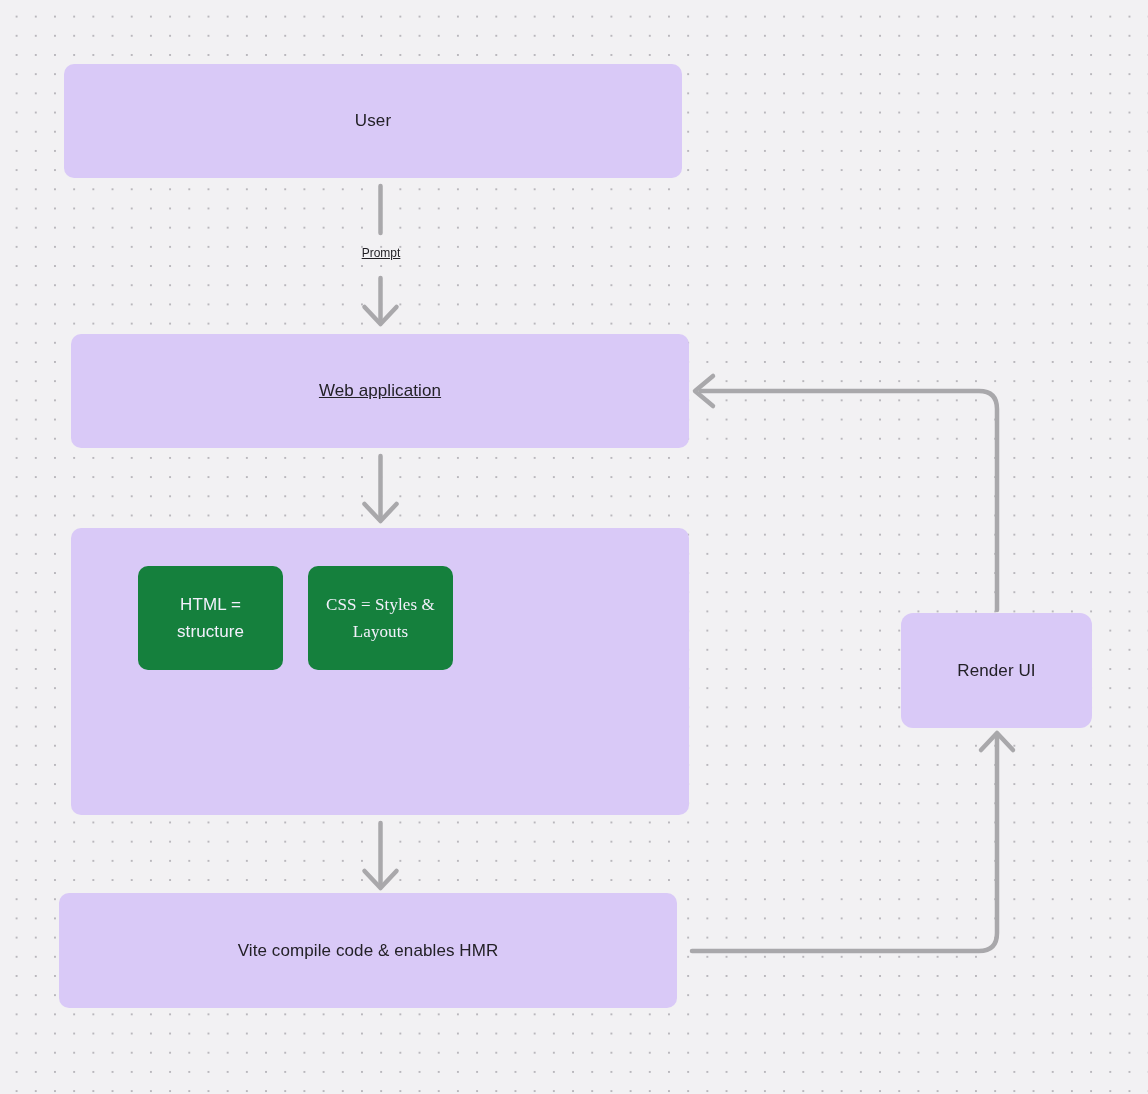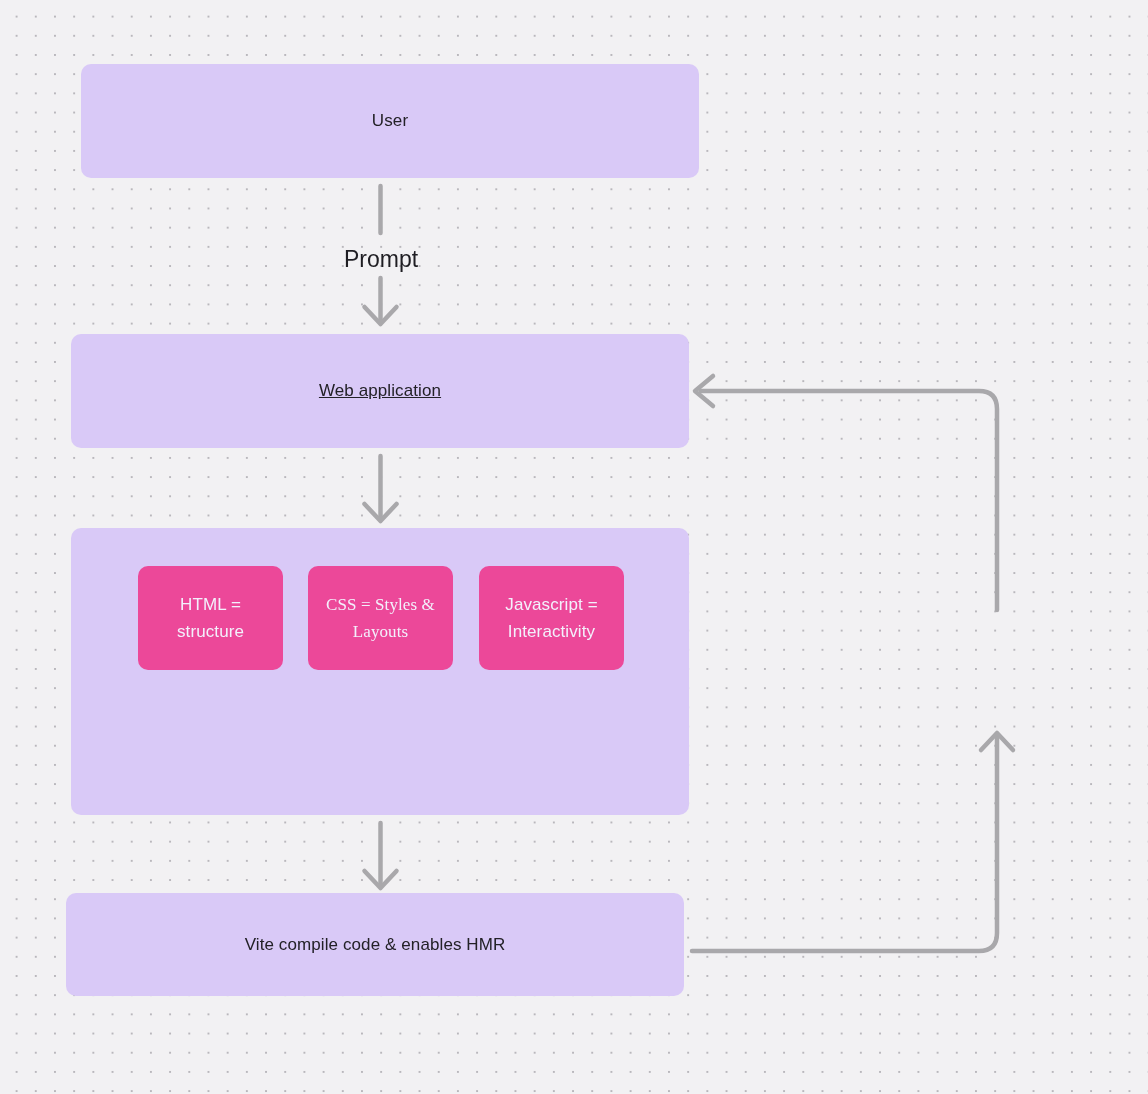--- a/index.html
+++ b/index.html
@@ -35,53 +35,54 @@
     background: #d9c9f7;
     border-radius: 10px;
     display: flex;
     align-items: center;
     justify-content: center;
     color: #232127;
     font-size: 17px;
     letter-spacing: 0.1px;
     text-align: center;
   }
-  .node-user          { left: 81px;  top: 64px;  width: 618px; height: 114px; }
+  .node-user          { left: 64px;  top: 64px;  width: 618px; height: 114px; }
   .node-webapp        { left: 71px;  top: 334px; width: 618px; height: 114px; text-decoration: underline; }
   .node-container     { left: 71px;  top: 528px; width: 618px; height: 287px; display: block; }
-  .node-vite          { left: 66px;  top: 893px; width: 618px; height: 103px; }
+  .node-vite          { left: 59px;  top: 893px; width: 618px; height: 115px; }
   .node-render        { left: 901px; top: 613px; width: 191px; height: 115px; border-radius: 12px; }
   .subnode {
     position: absolute;
     top: 38px;
     width: 145px;
     height: 104px;
-    background: #ec4899;
+    background: #15803d;
     border-radius: 10px;
     display: flex;
     align-items: center;
     justify-content: center;
     color: #f3f0fc;
     font-size: 17px;
     line-height: 27px;
     text-align: center;
     padding: 0 10px;
     box-sizing: border-box;
   }
   .subnode-html { left: 67px;  }
   .subnode-css  { left: 237px; font-family: Liberation Serif, serif; }
   .subnode-js   { left: 408px; }
   .edge-label {
     position: absolute;
     left: 381px;
     top: 246px;
     transform: translateX(-50%);
     color: #1f1e23;
-    font-size: 23px;
+    font-size: 12px;
     white-space: nowrap;
+    text-decoration: underline;
   }
 </style>
 </head>
 <body>
 
 <div class="canvas">
 
   <svg class="connectors" viewBox="0 0 1148 1094" aria-hidden="true">
 
     <path d="M380.5 186 V 233"></path>
@@ -111,24 +112,24 @@
     <span>Web application</span>
   </div>
 
   <div class="node node-container">
     <div class="subnode subnode-html">
       <span>HTML = structure</span>
     </div>
     <div class="subnode subnode-css">
       <span>CSS = Styles &amp; Layouts</span>
     </div>
-    <div class="subnode subnode-js">
-      <span>Javascript = Interactivity</span>
-    </div>
 
   </div>
 
   <div class="node node-vite">
     <span>Vite compile code &amp; enables HMR</span>
   </div>
 
+  <div class="node node-render">
+    <span>Render UI</span>
+  </div>
 
 </div>
 
 </body></html>

